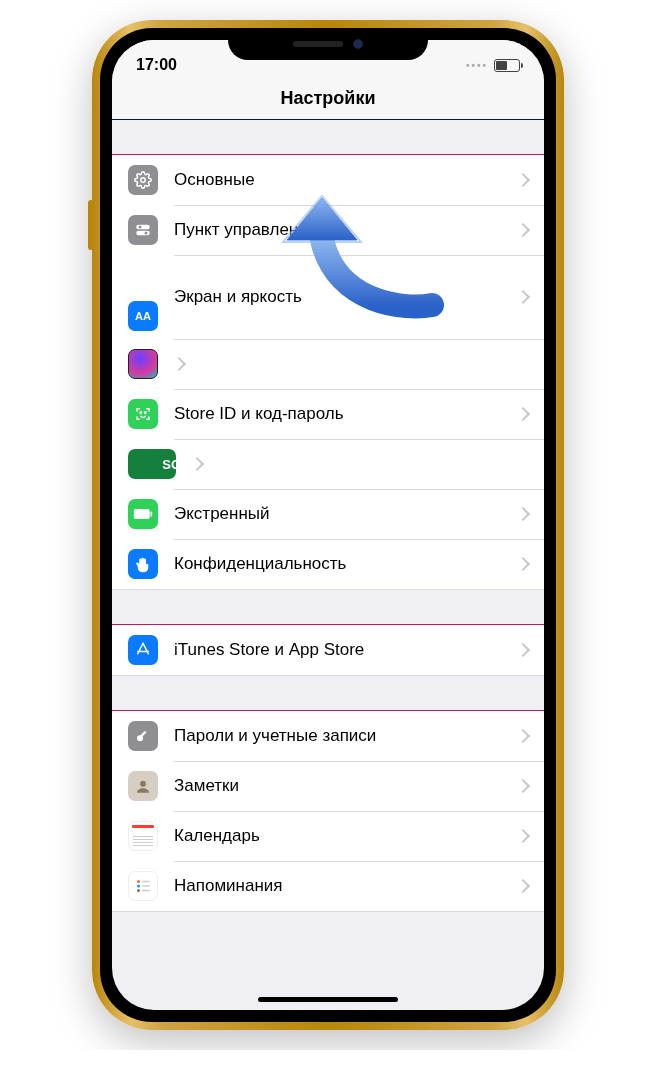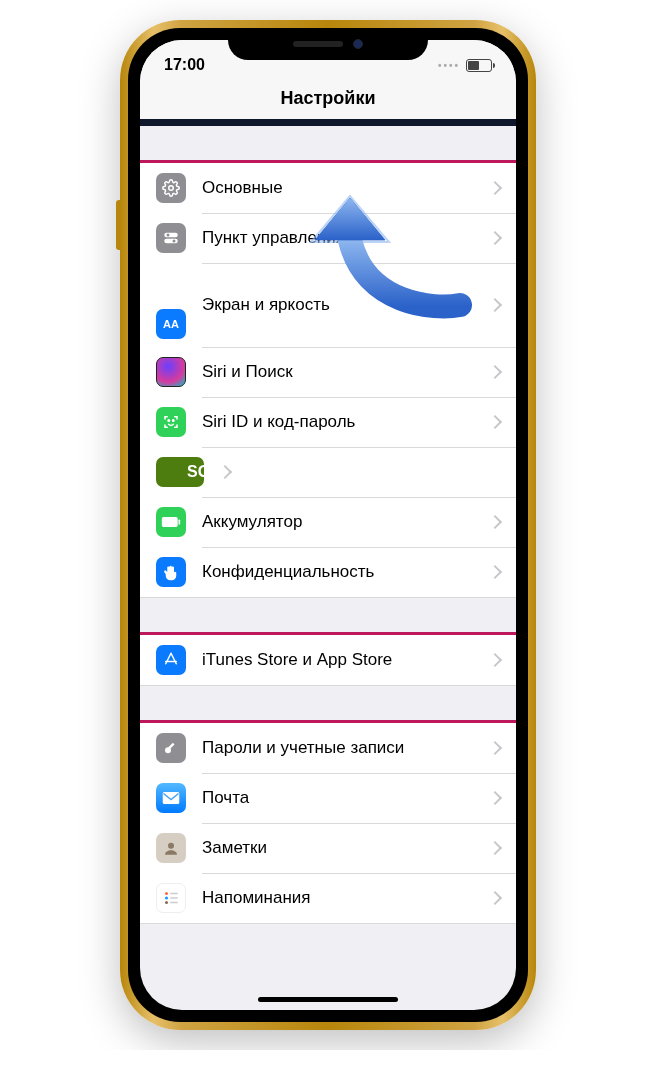--- a/index.html
+++ b/index.html
@@ -5,21 +5,21 @@
   * { box-sizing: border-box; margin: 0; padding: 0; }
   body {
     font-family: -apple-system, "Helvetica Neue", Helvetica, Arial, sans-serif;
     background: #ffffff;
     display: flex;
     justify-content: center;
     align-items: flex-start;
     padding: 20px 0;
   }
   .phone-frame {
-    width: 416px;
+    width: 472px;
     height: 1010px;
     border-radius: 60px;
     background: linear-gradient(90deg, #b8860b 0%, #e6c069 8%, #cfa342 15%, #b8860b 50%, #cfa342 85%, #e6c069 92%, #b8860b 100%);
     padding: 8px;
     position: relative;
     box-shadow: 0 12px 40px rgba(0,0,0,.25);
   }
   .phone-frame::before { 
     content:"";
     position:absolute; left:-4px; top:180px; width:4px; height:50px;
@@ -64,21 +64,21 @@
   .status-right { display:flex; align-items:center; gap:6px; }
   .dots { letter-spacing:2px; color:#aaa; font-size:10px; }
   .battery {
     width:26px; height:13px; border:1.5px solid #444; border-radius:3px;
     position:relative;
   }
   .battery::after { content:""; position:absolute; right:-4px; top:3px; width:2px; height:5px; background:#444; border-radius:0 2px 2px 0;}
   .battery .level { position:absolute; left:1px; top:1px; bottom:1px; width:45%; background:#444; border-radius:1px;}
   .nav-header {
     background: #f7f7f8;
-    border-bottom: 7px solid #0f172a;
+    border-bottom: 1px solid #0f172a;
     text-align: center;
     padding: 4px 0 10px;
     font-size: 18px;
     font-weight: 600;
   }
   .group-gap { height: 34px; background:#efeff4; }
   .list { background: #fff; }
   .row {
     display: flex;
     align-items: center;
@@ -86,21 +86,21 @@
     min-height: 50px;
     position: relative;
     cursor: pointer;
   }
   .row + .row .row-sep,
   .row .row-sep {
     position: absolute; left: 62px; right: 0; top: 0;
     height: 1px; background: #d9d9dc;
   }
   .list .row:first-child .row-sep { display:none; }
-  .list { border-top: 3px solid #be185d; border-bottom: 1px solid #d9d9dc; }
+  .list { border-top: 1px solid #be185d; border-bottom: 1px solid #d9d9dc; }
   .icon {
     width: 30px; height: 30px;
     border-radius: 7px;
     margin-right: 16px;
     display: flex; align-items: center; justify-content: center;
     flex-shrink: 0;
     color: #fff;
     font-size: 14px;
     font-weight:600;
   }
@@ -119,21 +119,21 @@
     background: #000; border-radius: 3px;
     z-index: 20;
   }
   
   .ic-general { background:#8e8e93; }
   .ic-control { background:#8e8e93; }
   .ic-display { background:#0a7aff;margin-top:38px; }
   .ic-wallpaper{ background:#34c8d1; }
   .ic-siri    { background: radial-gradient(circle at 40% 30%, #6a40ff, #d63a9d 60%, #08c7c7); border:.5px solid #222; }
   .ic-faceid  { background:#30d158; }
-  .ic-sos     { background:#4d7c0f; font-size:16px;padding-left:48px; }
+  .ic-sos     { background:#15803d; font-size:13px;padding-left:48px; }
   .ic-battery { background:#30d158; }
   .ic-privacy { background:#0a7aff; }
   .ic-itunes  { background:#0a7aff; }
   .ic-passwords{ background:#8e8e93; }
   .ic-mail    { background: linear-gradient(#52b8ff,#007aff); }
   .ic-contacts{ background:#d7cec3; }
   .ic-calendar{ background:#fff; border:1px solid #eee; position:relative; }
   .ic-calendar::before { content:""; position:absolute; top:3px; left:3px; right:3px; height:3px; background:#ff3b30; border-radius:1px;}
   .ic-calendar::after { content:""; position:absolute; bottom:4px; left:4px; right:4px; height:10px;
      background: repeating-linear-gradient(0deg,#ccc 0,#ccc 1px,transparent 1px,transparent 3px);}
@@ -206,55 +206,54 @@
             <span style="font-size:11px;">AA</span>
           </div>
           <span class="label">Экран и яркость</span>
           <span class="chevron"></span>
         </div>
 
 
         <div class="row">
           <div class="row-sep"></div>
           <div class="icon ic-siri"></div>
-          <span class="label">Siri и Поиск</span>
           <span class="chevron"></span>
         </div>
 
         <div class="row">
           <div class="row-sep"></div>
           <div class="icon ic-faceid">
             <svg width="18" height="18" viewBox="0 0 24 24" fill="none" stroke="#fff" stroke-width="2" stroke-linecap="round">
                 <circle cx="9" cy="10" r="1" fill="#fff"></circle>
                 <circle cx="15" cy="10" r="1" fill="#fff"></circle>
                 <path d="M9 15c1 1 2 1.5 3 1.5s2-.5 3-1.5"></path>
                 <path d="M4 8V5h3M20 8V5h-3M4 16v3h3M20 16v3h-3"></path>
               </svg>
           </div>
-          <span class="label">Siri ID и код-пароль</span>
+          <span class="label">Store ID и код-пароль</span>
           <span class="chevron"></span>
         </div>
 
         <div class="row">
           <div class="row-sep"></div>
           <div class="icon ic-sos">
             <span>SOS</span>
           </div>
           <span class="chevron"></span>
         </div>
 
         <div class="row">
           <div class="row-sep"></div>
           <div class="icon ic-battery">
             <svg width="20" height="12" viewBox="0 0 24 14">
                 <rect x="1" y="1" width="19" height="12" rx="2" fill="#fff"></rect>
                 <rect x="21" y="4" width="2" height="6" rx="1" fill="#fff"></rect>
               </svg>
           </div>
-          <span class="label">Аккумулятор</span>
+          <span class="label">Экстренный</span>
           <span class="chevron"></span>
         </div>
 
         <div class="row">
           <div class="row-sep"></div>
           <div class="icon ic-privacy">
             <svg width="18" height="18" viewBox="0 0 24 24" fill="#fff">
                 <path d="M7 11V6a1.5 1.5 0 0 1 3 0v4V5a1.5 1.5 0 0 1 3 0v5V6a1.5 1.5 0 0 1 3 0v5 2a1.5 1.5 0 0 1 3 0v4a6 6 0 0 1-6 6h-2a6 6 0 0 1-6-6v-2l-2-3a1.5 1.5 0 0 1 2-2l2 2z"></path>
               </svg>
           </div>
@@ -283,44 +282,39 @@
           <div class="icon ic-passwords">
             <svg width="18" height="18" viewBox="0 0 24 24" fill="#fff">
                 <circle cx="8" cy="15" r="4"></circle>
                 <rect x="10" y="4" width="3" height="11" transform="rotate(45 11 10)"></rect>
               </svg>
           </div>
           <span class="label">Пароли и учетные записи</span>
           <span class="chevron"></span>
         </div>
 
-        <div class="row">
-          <div class="row-sep"></div>
-          <div class="icon ic-mail">
-            <svg width="18" height="14" viewBox="0 0 24 18" fill="#fff">
-                <rect x="1" y="1" width="22" height="16" rx="2"></rect>
-                <path d="M2 3l10 8 10-8" fill="none" stroke="#4aa3f3" stroke-width="2"></path>
-              </svg>
-          </div>
-          <span class="label">Почта</span>
-          <span class="chevron"></span>
-        </div>
 
         <div class="row">
           <div class="row-sep"></div>
           <div class="icon ic-contacts">
             <svg width="18" height="18" viewBox="0 0 24 24" fill="#8b7965">
                 <circle cx="12" cy="9" r="4"></circle>
                 <path d="M4 21c0-4 4-6 8-6s8 2 8 6z"></path>
               </svg>
           </div>
           <span class="label">Заметки</span>
           <span class="chevron"></span>
         </div>
 
+        <div class="row">
+          <div class="row-sep"></div>
+          <div class="icon ic-calendar"></div>
+          <span class="label">Календарь</span>
+          <span class="chevron"></span>
+        </div>
 
 
         <div class="row">
           <div class="row-sep"></div>
           <div class="icon ic-reminders">
             <svg width="18" height="18" viewBox="0 0 24 24">
                 <circle cx="6" cy="6" r="2" fill="#ff6a3d"></circle>
                 <circle cx="6" cy="12" r="2" fill="#1596ff"></circle>
                 <circle cx="6" cy="18" r="2" fill="#8b6b4f"></circle>
                 <line x1="11" y1="6" x2="21" y2="6" stroke="#ccc"></line>

